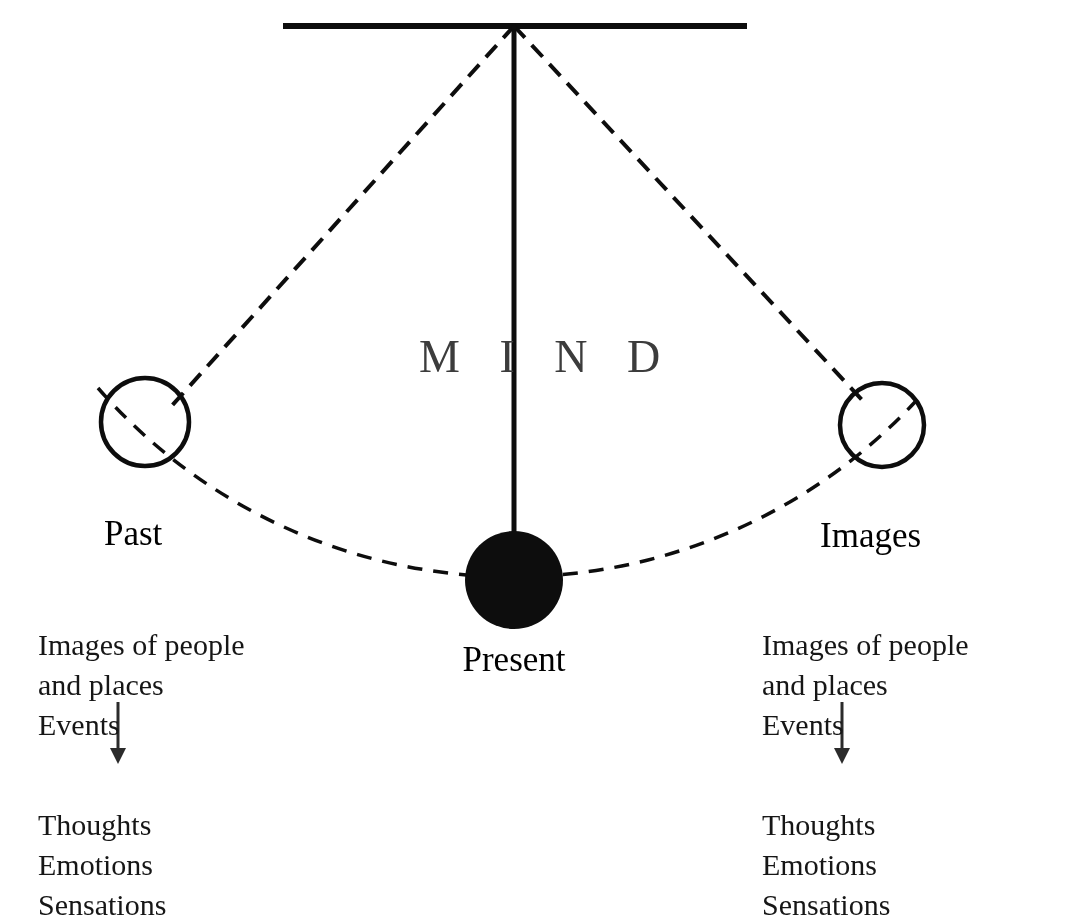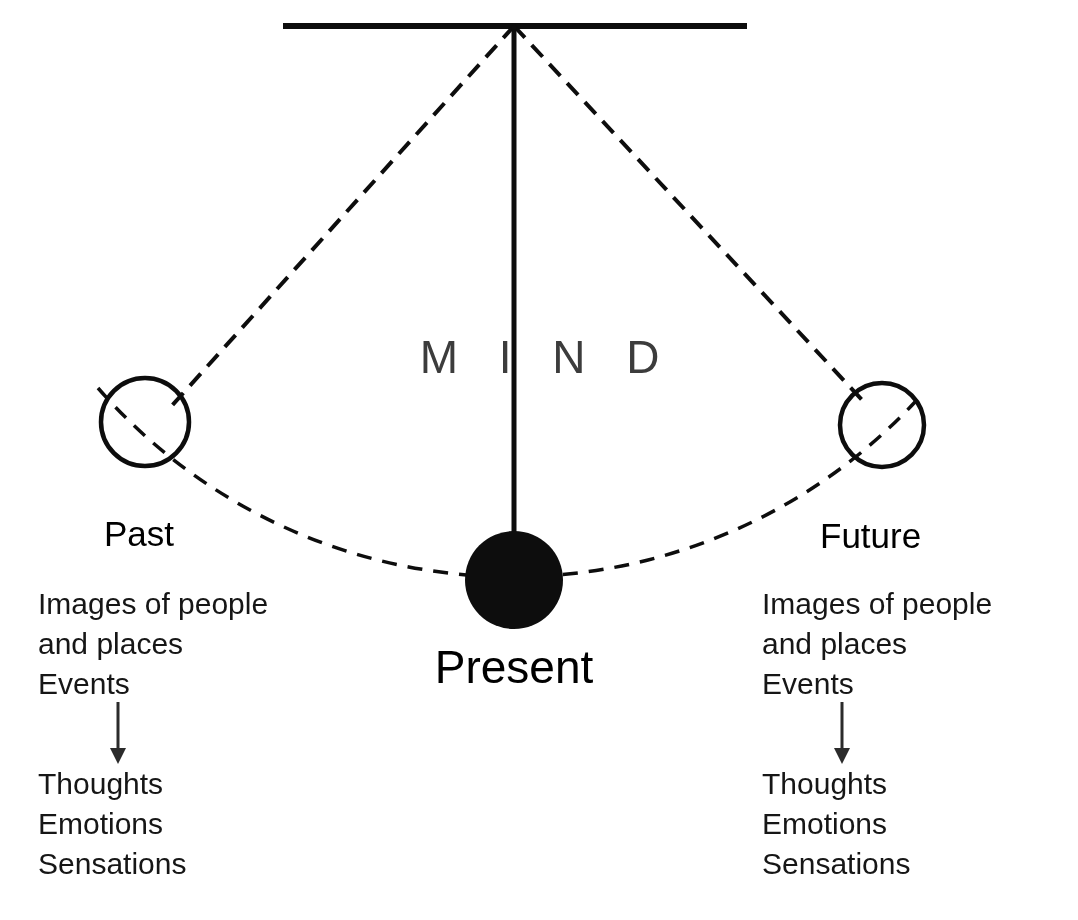--- a/index.html
+++ b/index.html
@@ -7,20 +7,21 @@
     padding: 0;
     background: #ffffff;
     font-family: "Liberation Sans", sans-serif;
   }
   .stage {
     position: relative;
     width: 1078px;
     height: 920px;
     background: #ffffff;
     overflow: hidden;
+    font-family: Liberation Serif, serif;
   }
   .stage svg {
     position: absolute;
     inset: 0;
   }
   .label {
     position: absolute;
     color: #000000;
     white-space: nowrap;
   }
@@ -28,26 +29,27 @@
     top: 330px;
     left: 50%;
     transform: translateX(-47%);
     font-size: 46px;
     letter-spacing: 14px;
     color: #3c3c3c;
     font-weight: 400;
   }
   .past-label   { top: 514px; left: 104px; font-size: 35px; }
   .future-label { top: 516px; left: 820px; font-size: 35px; }
-  .present-label{ top: 640px; left: 514px; transform: translateX(-50%); font-size: 46px; }
+  .present-label{ top: 640px; left: 514px; transform: translateX(-50%); font-size: 35px; }
   .text-block {
     position: absolute;
     font-size: 30px;
     line-height: 40px;
     color: #161616;
+    margin-top: 41px;
   }
   .block-src-left    { top: 584px; left: 38px;  }
   .block-res-left    { top: 764px; left: 38px;  }
   .block-src-right   { top: 584px; left: 762px; }
   .block-res-right   { top: 764px; left: 762px; }
 </style>
 </head>
 <body>
 
 <div class="stage">
@@ -78,21 +80,21 @@
     <g>
       <line x1="842" y1="702" x2="842" y2="750" stroke="#2b2b2b" stroke-width="3"></line>
       <polygon points="834,748 850,748 842,764" fill="#2b2b2b"></polygon>
     </g>
   </svg>
 
   <div class="label mind-label">M I N D</div>
 
   <div class="label past-label">Past</div>
 
-  <div class="label future-label">Future</div>
+  <div class="label future-label">Images</div>
 
   <div class="label present-label">Present</div>
 
   <div class="text-block block-src-left">
     <div>Images of people</div>
     <div>and places</div>
     <div>Events</div>
   </div>
 
   <div class="text-block block-res-left">

